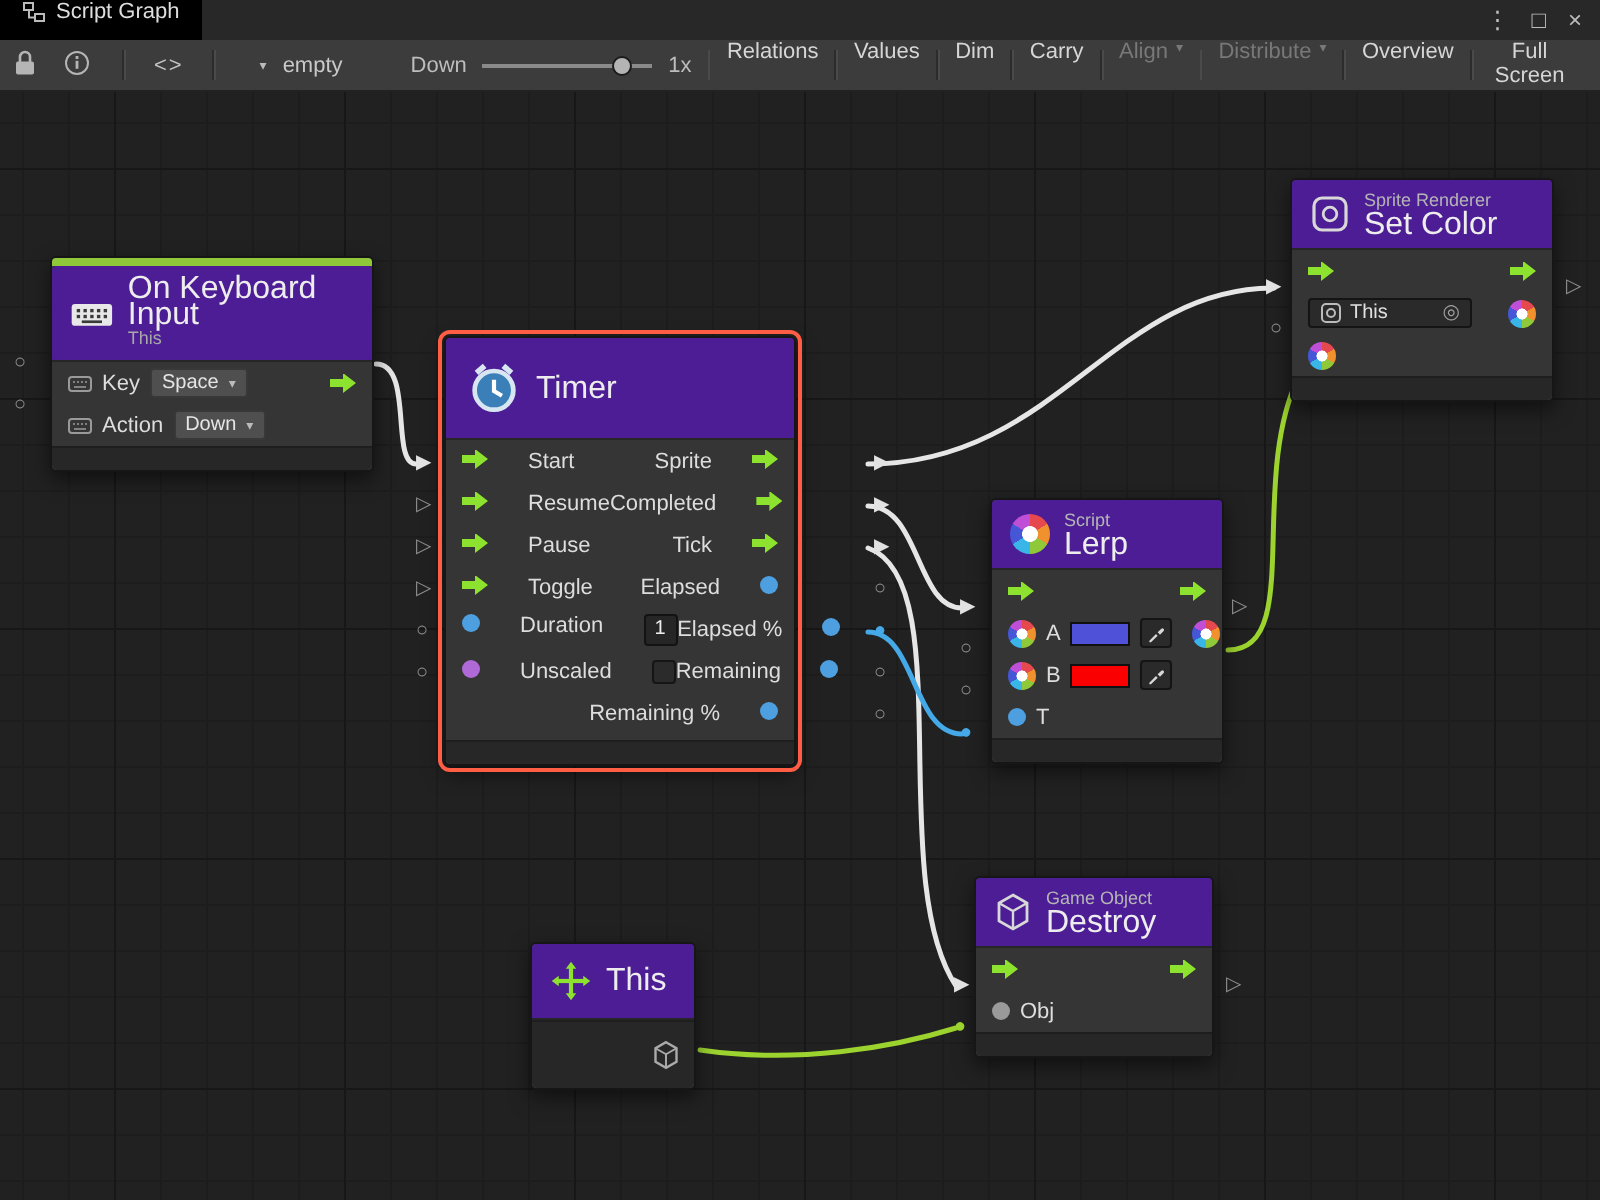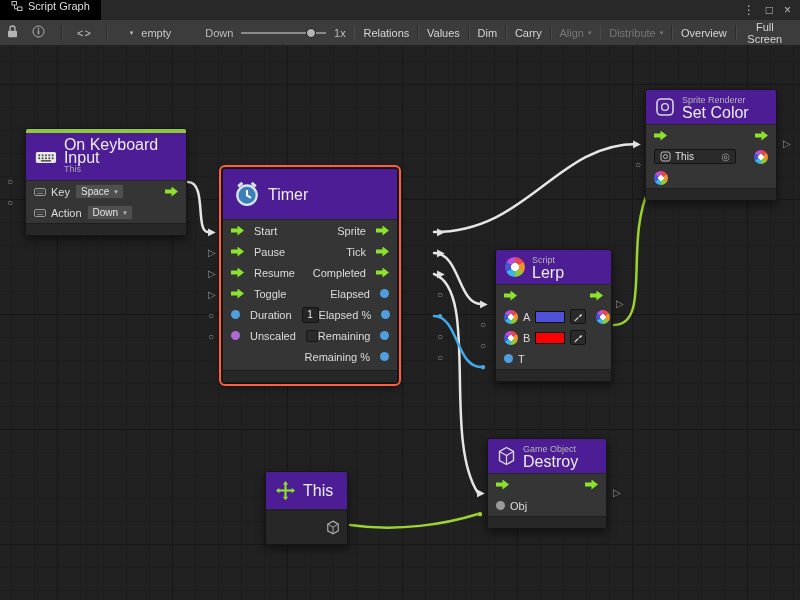--- a/index.html
+++ b/index.html
@@ -19,21 +19,21 @@
   .tb-text{color:#c4c4c4;letter-spacing:1px;}
   .tb-label{color:#bdbdbd;}
   .graph-name{color:#c9c9c9;letter-spacing:0;}
   .caret{font-size:7px;color:#bbb;}
   .slider{position:relative;width:88px;height:12px;}
   .slider .track{position:absolute;left:0;right:0;top:5px;height:2px;background:#8a8a8a;}
   .slider .handle{position:absolute;top:1px;left:76%;width:10px;height:10px;border-radius:50%;
        background:#b4b4b4;border:1px solid #1c1c1c;box-sizing:border-box;}
   .tb-right{margin-left:auto;display:flex;align-items:center;height:100%;}
   .tb-btn{background:none;border:none;padding:0 8px;font-size:11px;color:#d6d6d6;height:100%;
-       font-family:inherit;display:flex;align-items:center;gap:4px;cursor:default;}
+       font-family:inherit;display:flex;align-items:flex-start;gap:4px;cursor:default;}
   .tb-btn.disabled,.tb-btn.disabled .caret{color:#787878;}
   
   .canvas{position:relative;width:800px;height:555px;overflow:hidden;background-color:#212121;
     background-image:
       linear-gradient(#171717 1px,transparent 1px),
       linear-gradient(90deg,#171717 1px,transparent 1px),
       linear-gradient(#1d1d1d 1px,transparent 1px),
       linear-gradient(90deg,#1d1d1d 1px,transparent 1px);
     background-size:115px 115px,115px 115px,23px 23px,23px 23px;
     background-position:0 38px,57px 0,0 15px,11px 0;}
@@ -46,21 +46,21 @@
   .node.selected{outline:2px solid #ff5e45;outline-offset:1px;}
   .accent{height:4px;border-radius:2px 2px 0 0;}
   .nhead{display:flex;align-items:center;gap:7px;padding:5px 9px;background:#4c1d95;
        border-bottom:1px solid #262626;border-radius:2px 2px 0 0;}
   .nhead.tall{padding:11px 10px;}
   .ttl{font-size:16px;color:#ededed;line-height:13px;}
   .sub{font-size:9px;color:#a8a8a8;line-height:11px;}
   .ntype{font-size:9px;color:#b5b5b5;line-height:11px;}
   .prow{display:flex;align-items:center;gap:5px;height:21px;padding:0 8px;font-size:11px;}
   .t2{display:flex;justify-content:space-between;align-items:center;height:21px;padding:0 8px;font-size:11px;}
-  .lft,.rgt{display:flex;align-items:center;gap:10px;}
+  .lft,.rgt{display:flex;gap:20px;}
   .flex1{flex:1;}
   .nfoot{height:11px;background:#272727;border-top:1px solid #1e1e1e;border-radius:0 0 3px 3px;}
   .nfoot.tall2{height:34px;display:flex;align-items:center;justify-content:flex-end;padding:0 7px;box-sizing:border-box;}
   
   .parrow{width:13px;height:10px;background:#8ce22e;flex:0 0 auto;
        clip-path:polygon(0 30%,50% 30%,50% 0,100% 50%,50% 100%,50% 70%,0 70%);}
   .pdot{width:9px;height:9px;border-radius:50%;flex:0 0 auto;}
   .pdot.blue{background:#4e9fe0;} .pdot.purple{background:#b06ad8;} .pdot.gray{background:#9a9a9a;}
   .dropdown{background:#4f4f4f;border:1px solid #383838;border-radius:2px;padding:1px 5px;
        font-size:10px;color:#e5e5e5;display:inline-flex;align-items:center;gap:5px;}
@@ -246,34 +246,34 @@
             <span class="plabel">Start</span>
           </div>
         <div class="rgt">
             <span class="plabel">Sprite</span>
             <span class="parrow"></span>
           </div>
         </div>
       <div class="t2">
           <div class="lft">
             <span class="parrow"></span>
+            <span class="plabel">Resume</span>
+          </div>
+        <div class="rgt">
+            <span class="plabel">Completed</span>
+            <span class="parrow"></span>
+          </div>
+        </div>
+      <div class="t2">
+          <div class="lft">
+            <span class="parrow"></span>
             <span class="plabel">Pause</span>
           </div>
         <div class="rgt">
             <span class="plabel">Tick</span>
-            <span class="parrow"></span>
-          </div>
-        </div>
-      <div class="t2">
-          <div class="lft">
-            <span class="parrow"></span>
-            <span class="plabel">Resume</span>
-          </div>
-        <div class="rgt">
-            <span class="plabel">Completed</span>
             <span class="parrow"></span>
           </div>
         </div>
       <div class="t2">
           <div class="lft">
             <span class="parrow"></span>
             <span class="plabel">Toggle</span>
           </div>
         <div class="rgt">
             <span class="plabel">Elapsed</span>

